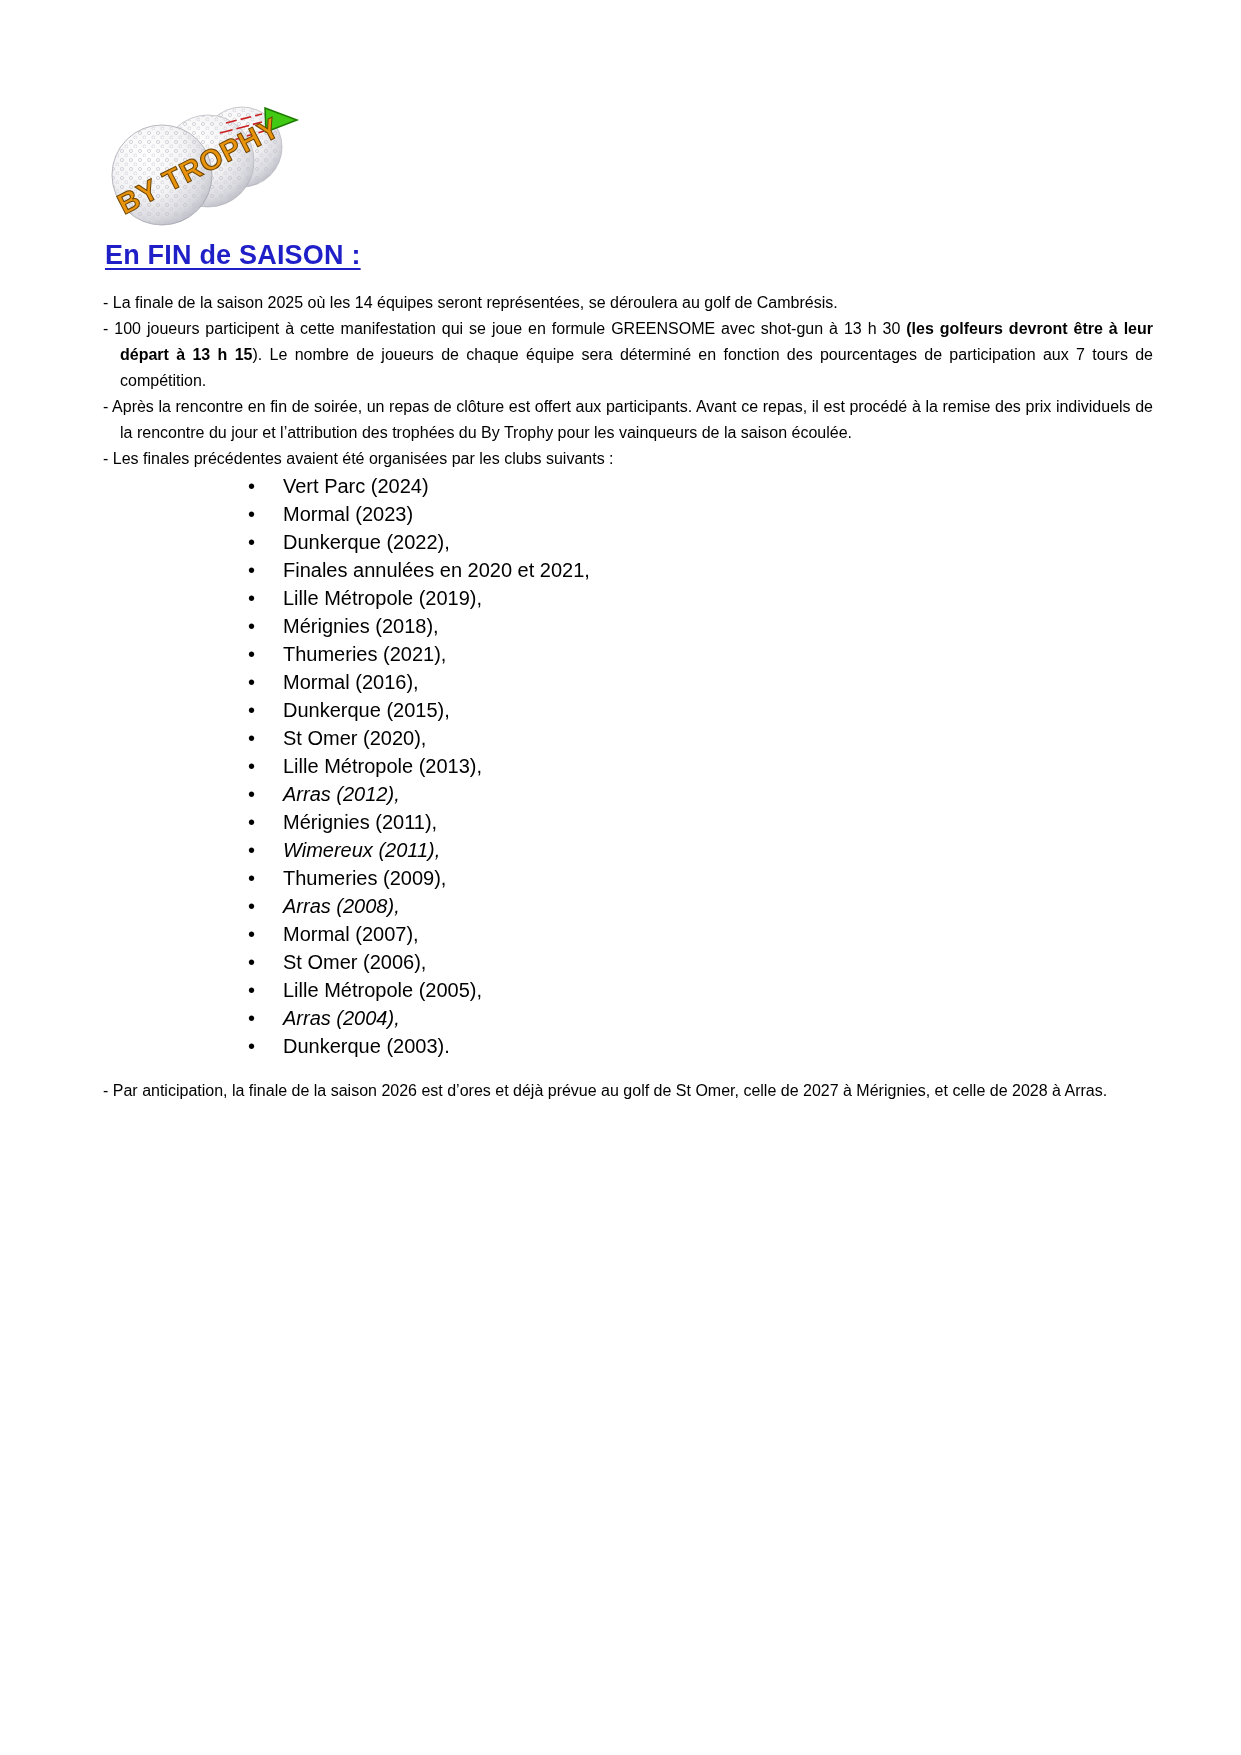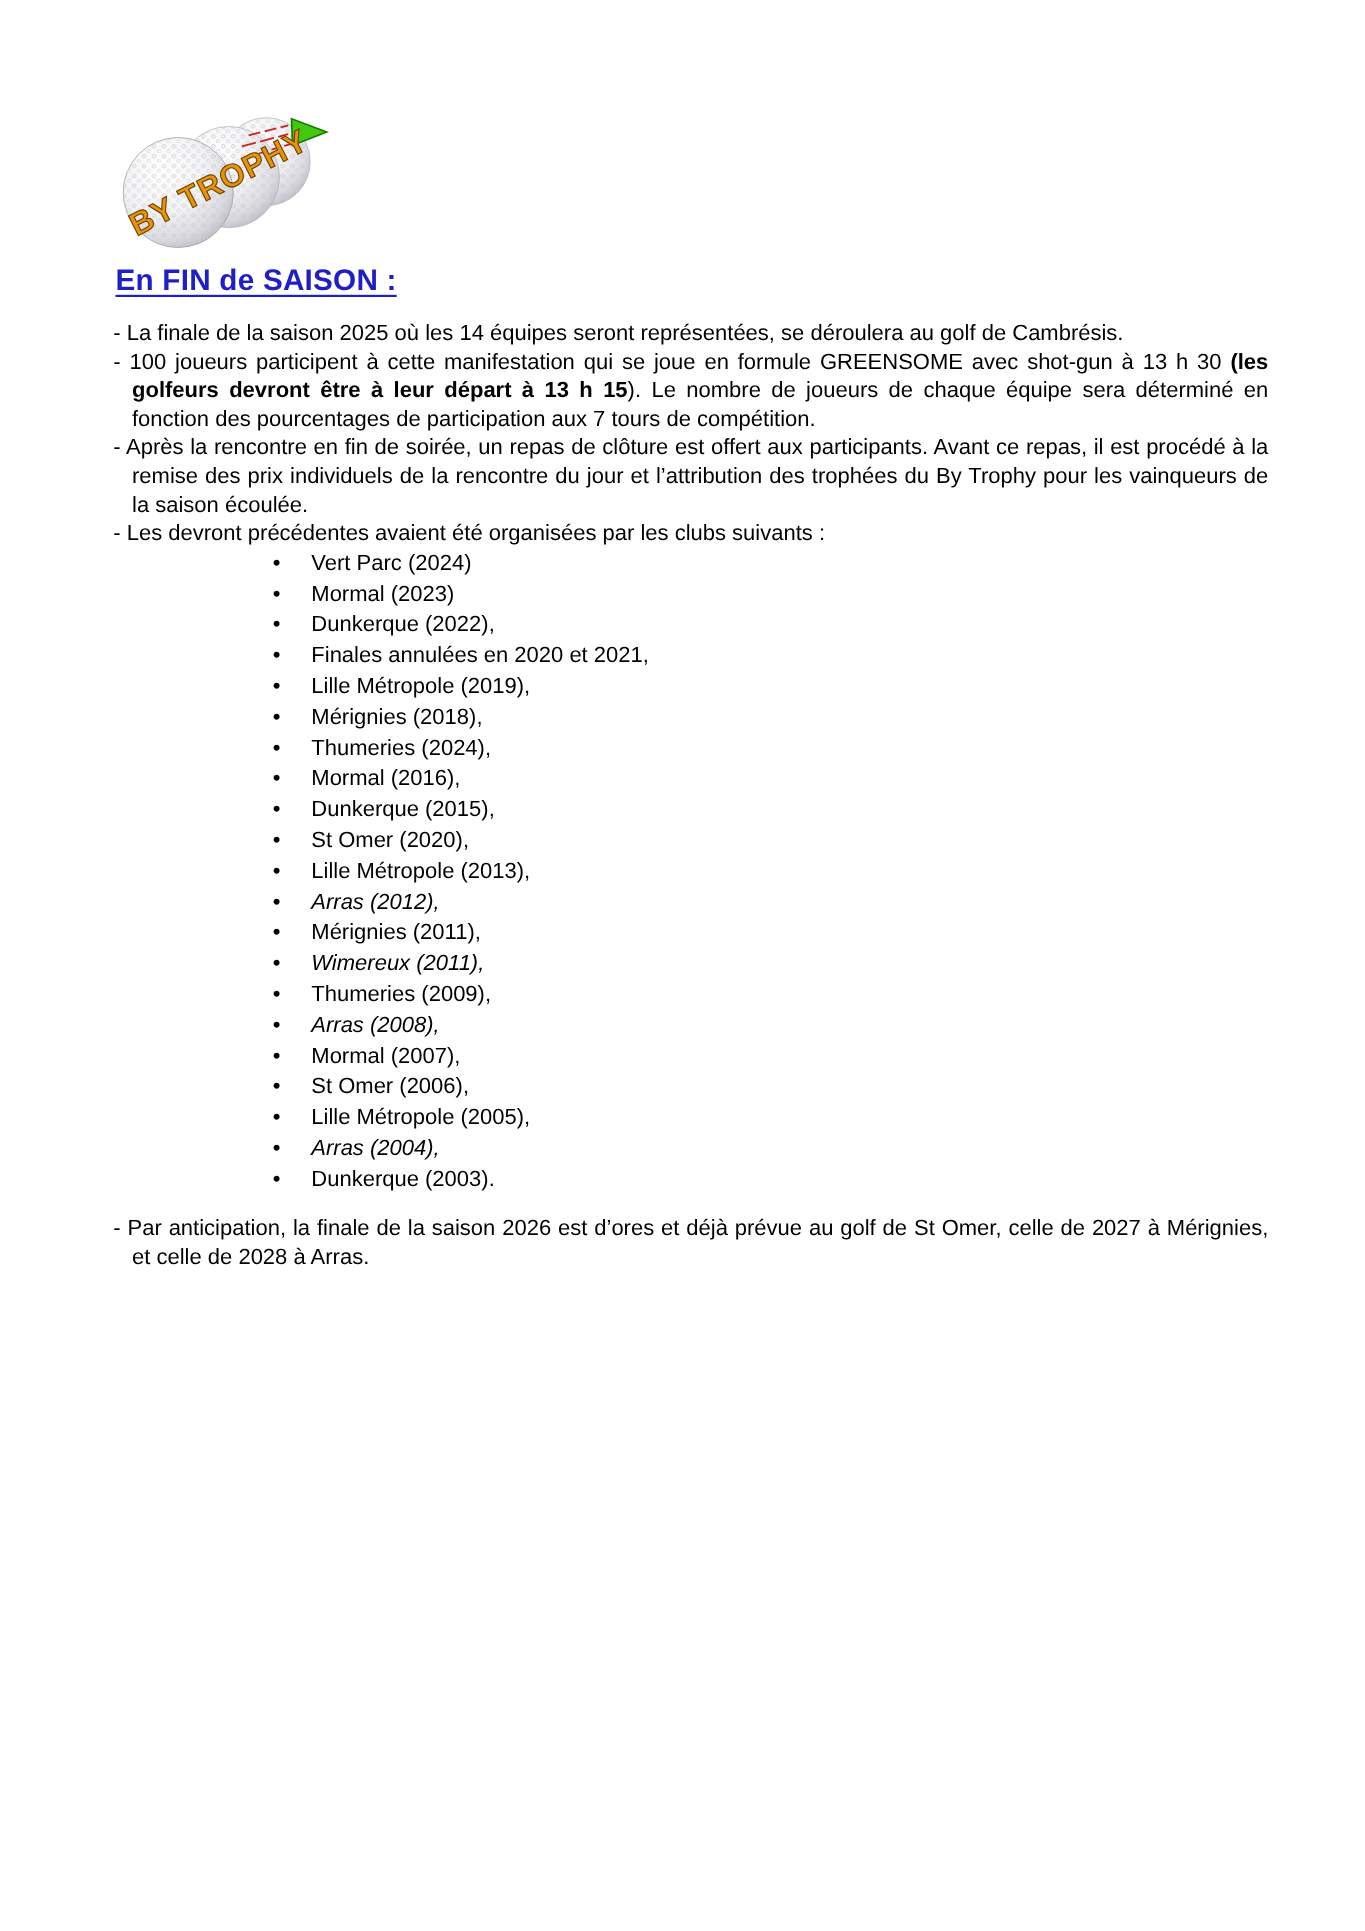--- a/index.html
+++ b/index.html
@@ -35,21 +35,21 @@
     color: var(--heading, #1f1fc8);
     text-decoration: underline;
     text-decoration-thickness: 2px;
     text-underline-offset: 4px;
     letter-spacing: 0.2px;
   }
   .paras {
     margin-top: 22px;
   }
   .para {
-    font-size: 20px;
+    font-size: 16px;
     line-height: 26px;
     text-align: justify;
     padding-left: 17px;
     text-indent: -17px;
   }
   .para .bold { font-weight: bold; }
   .para .normal { font-weight: normal; }
   .club-list {
     list-style: none;
     margin: 0;
@@ -112,31 +112,31 @@
       <text x="14" y="112" transform="rotate(-27 14 112)" font-size="29" font-weight="bold" letter-spacing="1" fill="#e8930b" stroke="#6b4200" stroke-width="1" font-family="'Liberation Sans', sans-serif">BY TROPHY</text>
     </svg>
   </div>
 
   <h1 class="heading">En FIN de SAISON :</h1>
 
   <div class="paras" id="paras">
       <div class="para"><span>- </span><span class="normal">La finale de la saison 2025 où les 14 équipes seront représentées, se déroulera au golf de Cambrésis.</span></div>
       <div class="para"><span>- </span><span class="normal">100 joueurs participent à cette manifestation qui se joue en formule GREENSOME avec shot-gun à 13 h 30 </span><span class="bold">(les golfeurs devront être à leur départ à 13 h 15</span><span class="normal">). Le nombre de joueurs de chaque équipe sera déterminé en fonction des pourcentages de participation aux 7 tours de compétition.</span></div>
       <div class="para"><span>- </span><span class="normal">Après la rencontre en fin de soirée, un repas de clôture est offert aux participants. Avant ce repas, il est procédé à la remise des prix individuels de la rencontre du jour et l’attribution des trophées du By Trophy pour les vainqueurs de la saison écoulée.</span></div>
-      <div class="para"><span>- </span><span class="normal">Les devront précédentes avaient été organisées par les clubs suivants :</span></div>
+      <div class="para"><span>- </span><span class="normal">Les finales précédentes avaient été organisées par les clubs suivants :</span></div>
     </div>
 
   <ul class="club-list" id="clubs">
       <li><span class="bullet">•</span><span class="">Vert Parc (2024)</span></li>
       <li><span class="bullet">•</span><span class="">Mormal (2023)</span></li>
       <li><span class="bullet">•</span><span class="">Dunkerque (2022),</span></li>
       <li><span class="bullet">•</span><span class="">Finales annulées en 2020 et 2021,</span></li>
       <li><span class="bullet">•</span><span class="">Lille Métropole (2019),</span></li>
       <li><span class="bullet">•</span><span class="">Mérignies (2018),</span></li>
-      <li><span class="bullet">•</span><span class="">Thumeries (2024),</span></li>
+      <li><span class="bullet">•</span><span class="">Thumeries (2021),</span></li>
       <li><span class="bullet">•</span><span class="">Mormal (2016),</span></li>
       <li><span class="bullet">•</span><span class="">Dunkerque (2015),</span></li>
       <li><span class="bullet">•</span><span class="">St Omer (2020),</span></li>
       <li><span class="bullet">•</span><span class="">Lille Métropole (2013),</span></li>
       <li><span class="bullet">•</span><span class="italic">Arras (2012),</span></li>
       <li><span class="bullet">•</span><span class="">Mérignies (2011),</span></li>
       <li><span class="bullet">•</span><span class="italic">Wimereux (2011),</span></li>
       <li><span class="bullet">•</span><span class="">Thumeries (2009),</span></li>
       <li><span class="bullet">•</span><span class="italic">Arras (2008),</span></li>
       <li><span class="bullet">•</span><span class="">Mormal (2007),</span></li>

